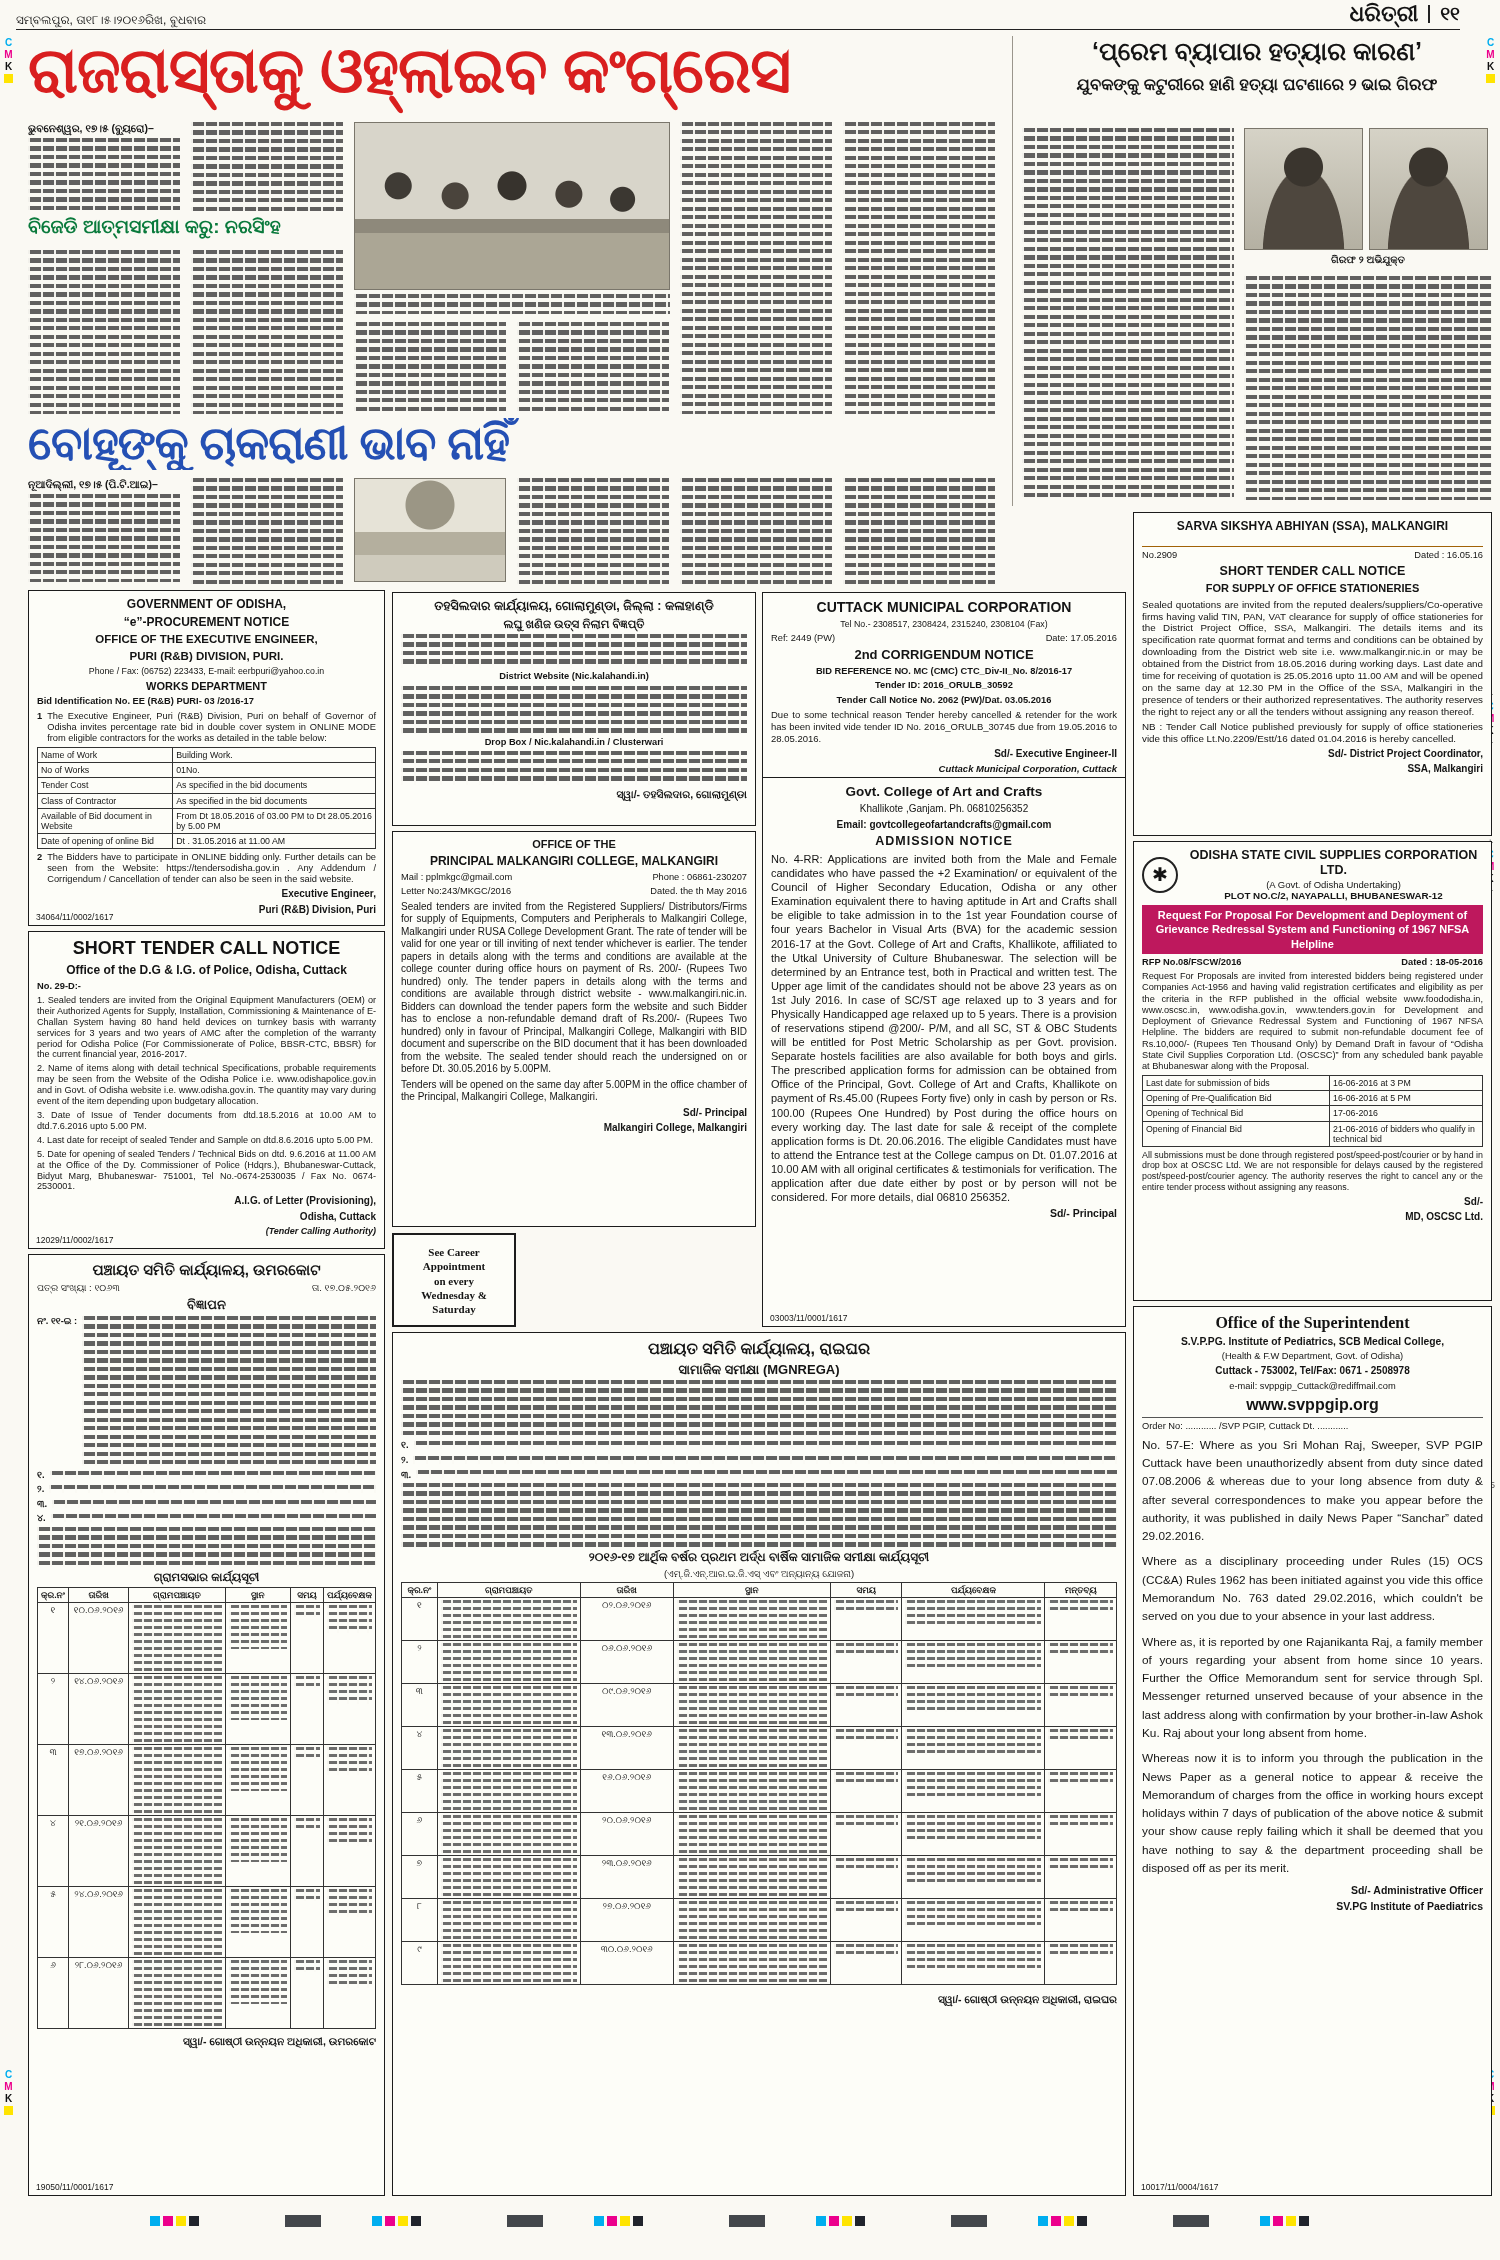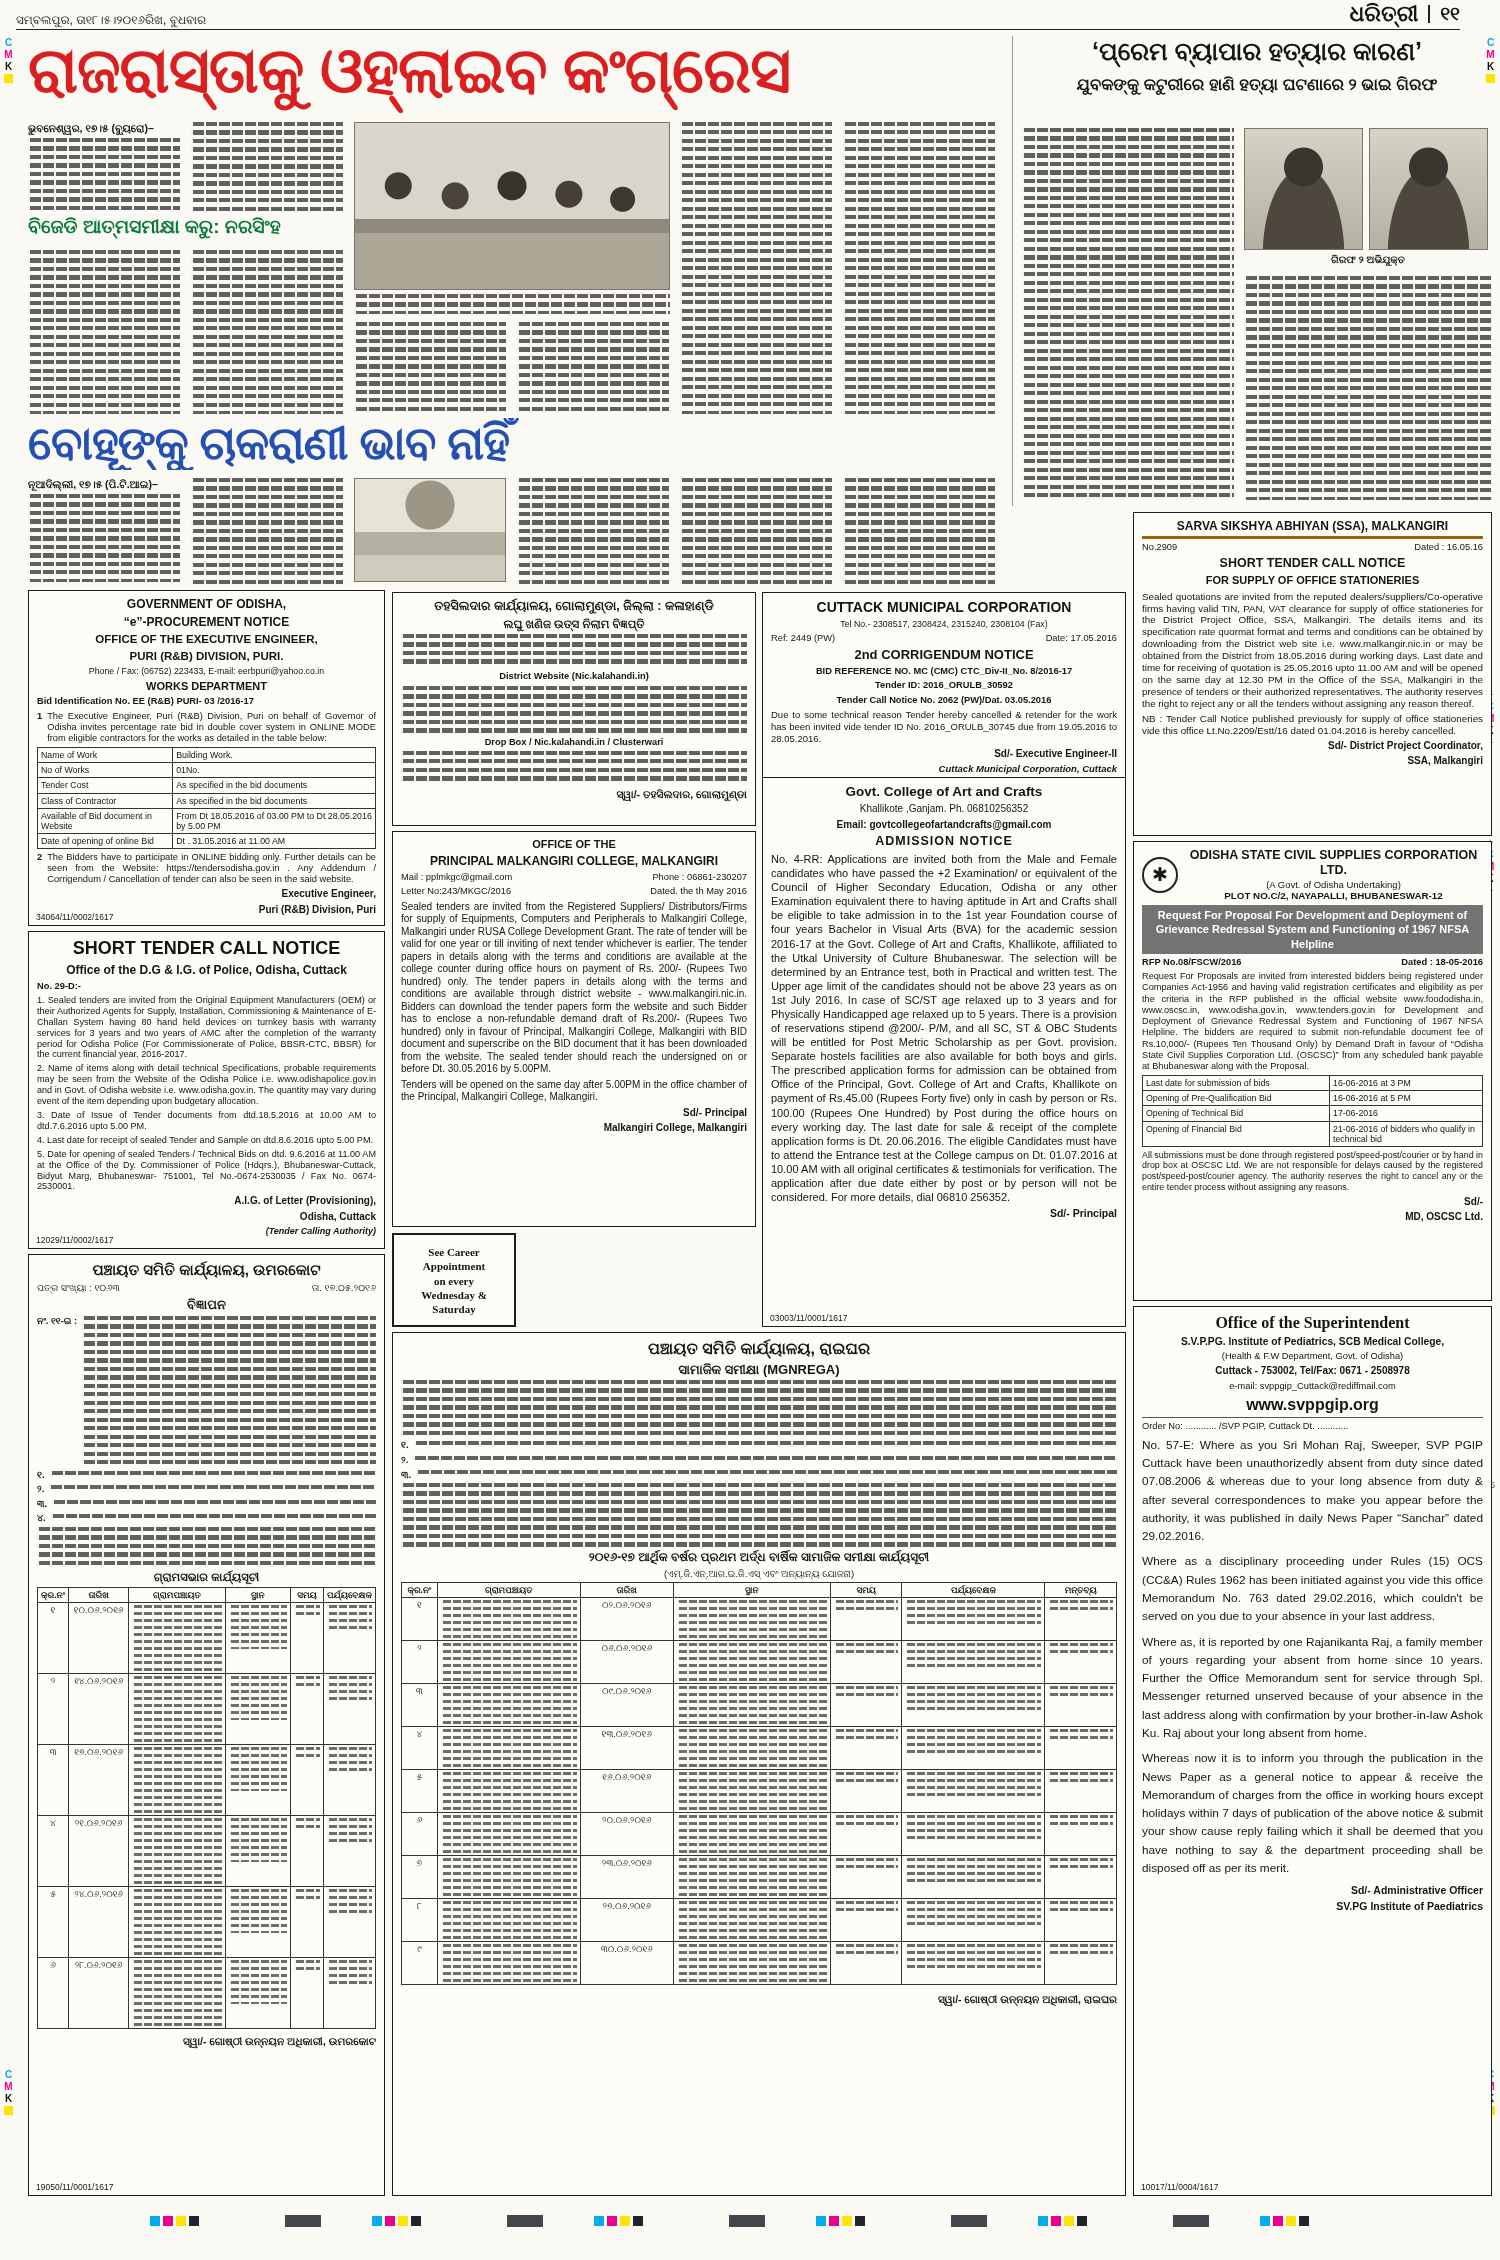--- a/index.html
+++ b/index.html
@@ -46,21 +46,21 @@
   .np p{margin:0;font-size:9.3px;text-align:justify;line-height:1.2}
   table{border-collapse:collapse;width:100%}
   .kv td,.grid td,.grid th{border:1px solid #333;padding:2px 3px;vertical-align:top;line-height:1.15}
   .kv td{font-size:8.8px}
   .kv td:first-child{width:40%}
   .grid th{font-size:8.8px;font-weight:bold;text-align:center}
   .grid td{font-size:9px}
   .listrow{display:flex;align-items:center;gap:5px;margin:3px 0}
   .listrow .no{font-weight:bold;font-size:9.5px}
   .listrow .bar{height:8px;flex:1}
-  .banner{background:#737373;color:#fff;font-weight:bold;text-align:center;font-size:11px;padding:3px 5px;line-height:1.3}
+  .banner{background:#be185d;color:#fff;font-weight:bold;text-align:center;font-size:11px;padding:3px 5px;line-height:1.3}
   .logo{width:36px;height:36px;min-width:36px;border:2px solid #222;border-radius:50%;display:flex;align-items:center;justify-content:center;font-size:19px}
   .regstack{display:flex;flex-direction:column;align-items:center;gap:2px;font-size:10px;font-weight:bold;line-height:1}
   .rc{color:#00aeef}.rm{color:#ec008c}.rk{color:#111}.rp{color:#555;font-weight:normal}
   .ry{width:9px;height:9px;background:#ffe400;display:block}
   .dotgroup{display:flex;gap:3px}
   .d{width:10px;height:10px;display:block}
   .dc{background:#00aeef}.dm{background:#ec008c}.dy{background:#ffe400}.dk{background:#20242c}
   .regbar{width:36px;height:12px;background:#43474b}
   .vrule{background:#9a968c;width:1px}
 </style>
@@ -660,21 +660,21 @@
     <div class="b tc" style="font-size:13.5px">Govt. College of Art and Crafts</div>
     <div class="tc" style="font-size:10px">Khallikote ,Ganjam. Ph. 06810256352</div>
     <div class="b tc" style="font-size:10px">Email: govtcollegeofartandcrafts@gmail.com</div>
     <div class="b tc" style="font-size:12.5px;letter-spacing:1px">ADMISSION NOTICE</div>
     <p class="tj" style="font-size:11px;line-height:1.28">No. 4-RR: Applications are invited both from the Male and Female candidates who have passed the +2 Examination/ or equivalent of the Council of Higher Secondary Education, Odisha or any other Examination equivalent there to having aptitude in Art and Crafts shall be eligible to take admission in to the 1st year Foundation course of four years Bachelor in Visual Arts (BVA) for the academic session 2016-17 at the Govt. College of Art and Crafts, Khallikote, affiliated to the Utkal University of Culture Bhubaneswar. The selection will be determined by an Entrance test, both in Practical and written test. The Upper age limit of the candidates should not be above 23 years as on 1st July 2016. In case of SC/ST age relaxed up to 3 years and for Physically Handicapped age relaxed up to 5 years. There is a provision of reservations stipend @200/- P/M, and all SC, ST &amp; OBC Students will be entitled for Post Metric Scholarship as per Govt. provision. Separate hostels facilities are also available for both boys and girls. The prescribed application forms for admission can be obtained from Office of the Principal, Govt. College of Art and Crafts, Khallikote on payment of Rs.45.00 (Rupees Forty five) only in cash by person or Rs. 100.00 (Rupees One Hundred) by Post during the office hours on every working day. The last date for sale &amp; receipt of the complete application forms is Dt. 20.06.2016. The eligible Candidates must have to attend the Entrance test at the College campus on Dt. 01.07.2016 at 10.00 AM with all original certificates &amp; testimonials for verification. The application after due date either by post or by person will not be considered. For more details, dial 06810 256352.</p>
     <div class="sign" style="font-size:10.5px">Sd/- Principal</div>
     <div class="refid">03003/11/0001/1617</div>
   </section>
 
   <section class="box" style="left:1133px;top:512px;width:359px;height:324px">
-    <div class="b tc" style="font-size:12px;border-bottom:3px solid #a16207;padding-bottom:2px">SARVA SIKSHYA ABHIYAN (SSA), MALKANGIRI</div>
+    <div class="b tc" style="font-size:12px;border-bottom:1px solid #a16207;padding-bottom:12px">SARVA SIKSHYA ABHIYAN (SSA), MALKANGIRI</div>
     <div class="row2" style="font-size:9.3px">
       <span>No.2909</span>
       <span>Dated : 16.05.16</span>
     </div>
     <div class="b tc" style="font-size:12.5px">SHORT TENDER CALL NOTICE</div>
     <div class="b tc" style="font-size:11px">FOR SUPPLY OF OFFICE STATIONERIES</div>
     <p class="tj" style="font-size:9.8px;line-height:1.22">Sealed quotations are invited from the reputed dealers/suppliers/Co-operative firms having valid TIN, PAN, VAT clearance for supply of office stationeries for the District Project Office, SSA, Malkangiri. The details items and its specification rate quormat format and terms and conditions can be obtained by downloading from the District web site i.e. www.malkangir.nic.in or may be obtained from the District from 18.05.2016 during working days. Last date and time for receiving of quotation is 25.05.2016 upto 11.00 AM and will be opened on the same day at 12.30 PM in the Office of the SSA, Malkangiri in the presence of tenders or their authorized representatives. The authority reserves the right to reject any or all the tenders without assigning any reason thereof.</p>
     <p class="tj" style="font-size:9.8px;line-height:1.22">NB : Tender Call Notice published previously for supply of office stationeries vide this office Lt.No.2209/Estt/16 dated 01.04.2016 is hereby cancelled.</p>
     <div class="sign" style="font-size:10px">Sd/- District Project Coordinator,</div>
     <div class="sign" style="font-size:10px">SSA, Malkangiri</div>

